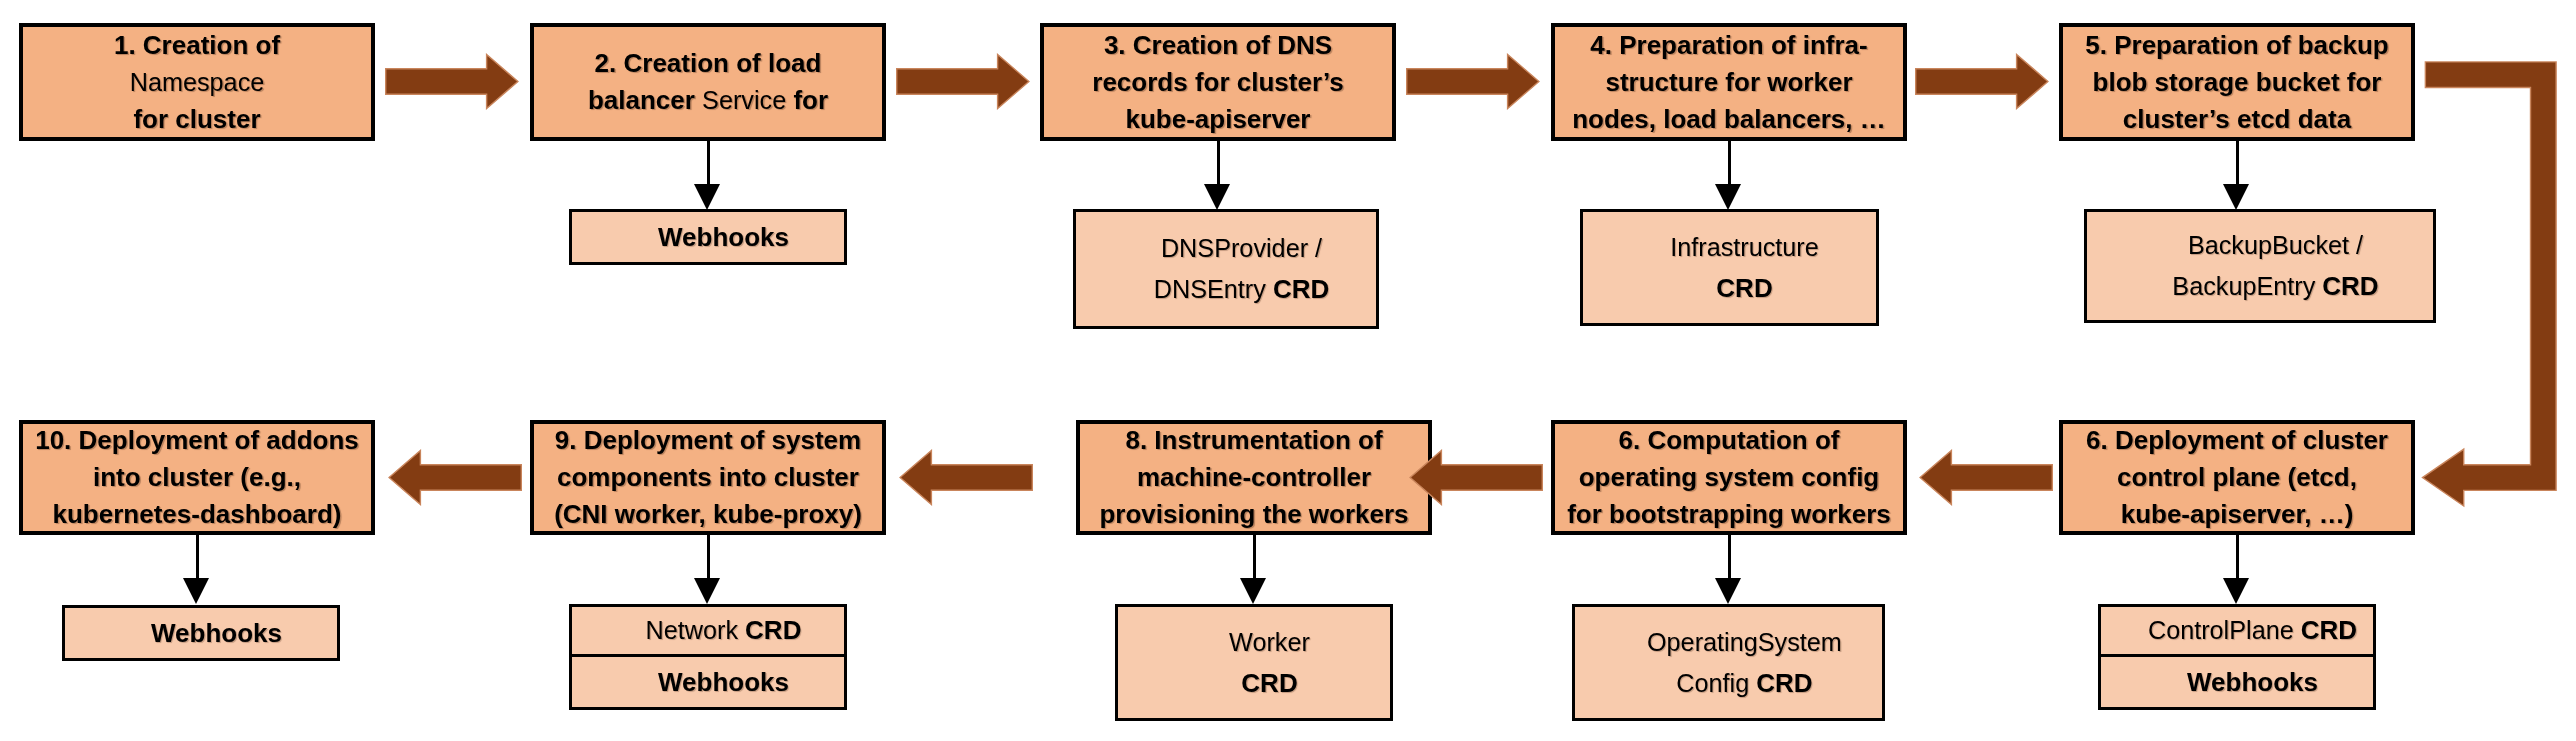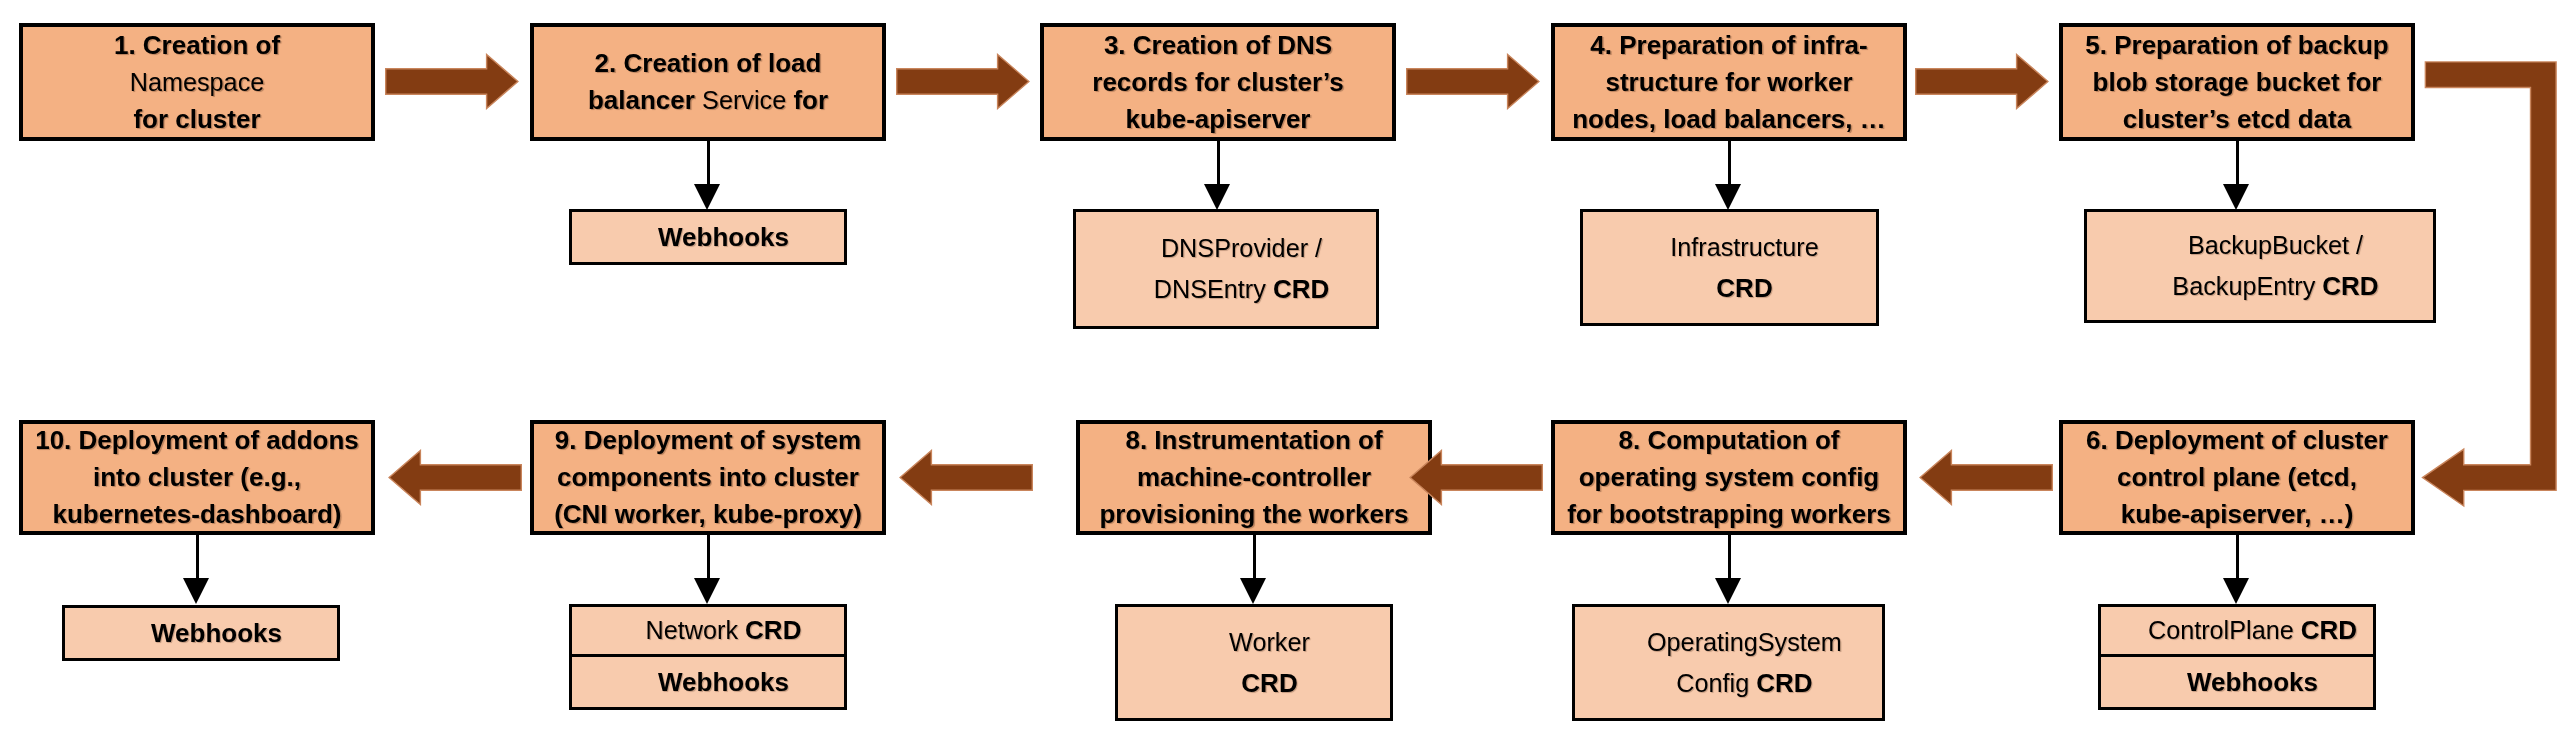--- a/index.html
+++ b/index.html
@@ -123,21 +123,21 @@
     <div class="sub" style="left:39px;top:604px;width:278px;height:53px">
       <div class="line"><span class="code">ControlPlane </span><span class="b">CRD</span></div>
     </div>
     <div class="sub" style="left:39px;top:654px;width:278px;height:56px">
       <div class="line"><span class="b">Webhooks</span></div>
     </div>
   </div>
 
   <div class="col" style="left:1551px">
     <div class="box main r2main">
-      <div class="title"><span>8. Computation of</span><br><span>operating system config</span><br><span>for bootstrapping workers</span></div>
+      <div class="title"><span>6. Computation of</span><br><span>operating system config</span><br><span>for bootstrapping workers</span></div>
     </div>
     <div class="vline r2"></div>
     <div class="vhead r2"></div>
     <div class="sub" style="left:21.4px;top:604px;width:313px;height:117px">
       <div class="line"><span class="code">OperatingSystem</span></div>
       <div class="line"><span class="code">Config </span><span class="b">CRD</span></div>
     </div>
   </div>
 
   <div class="col" style="left:1076px">

